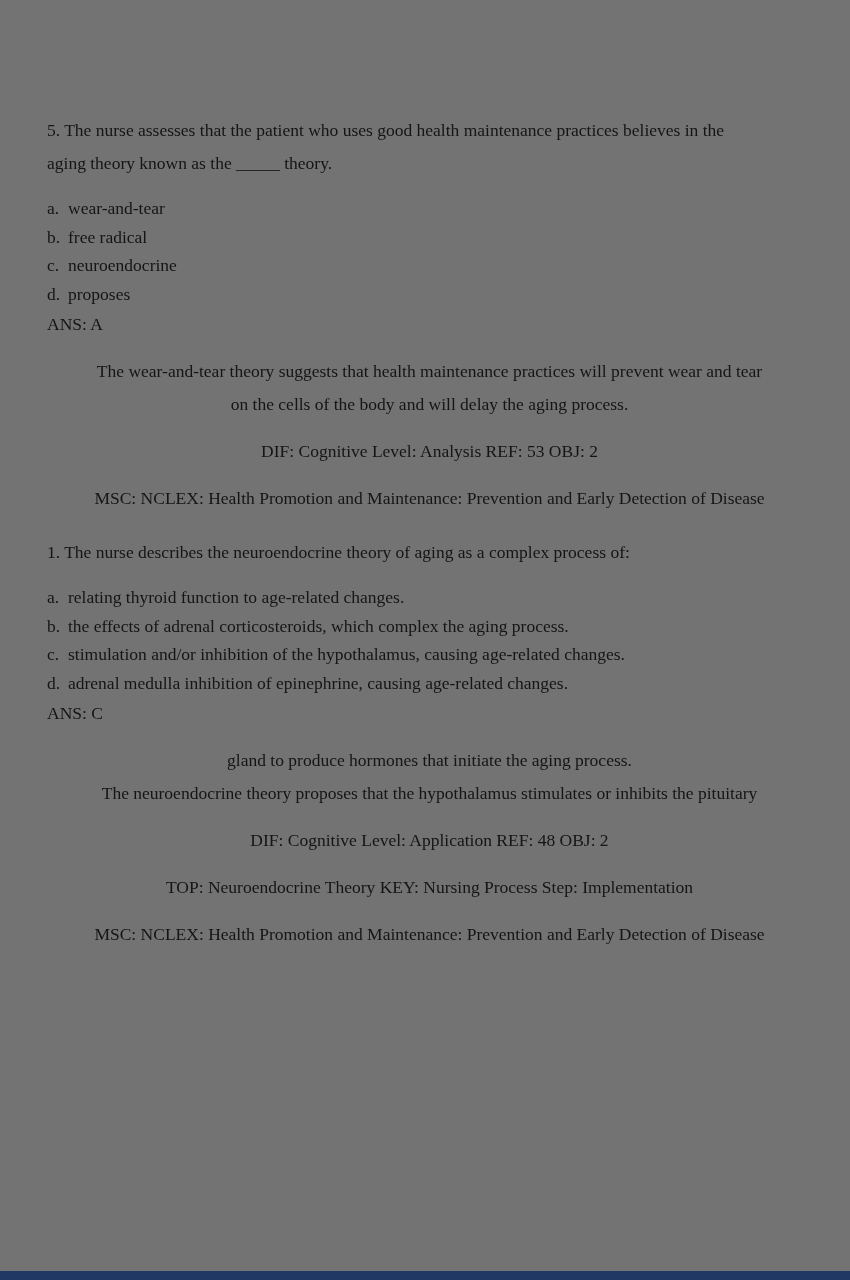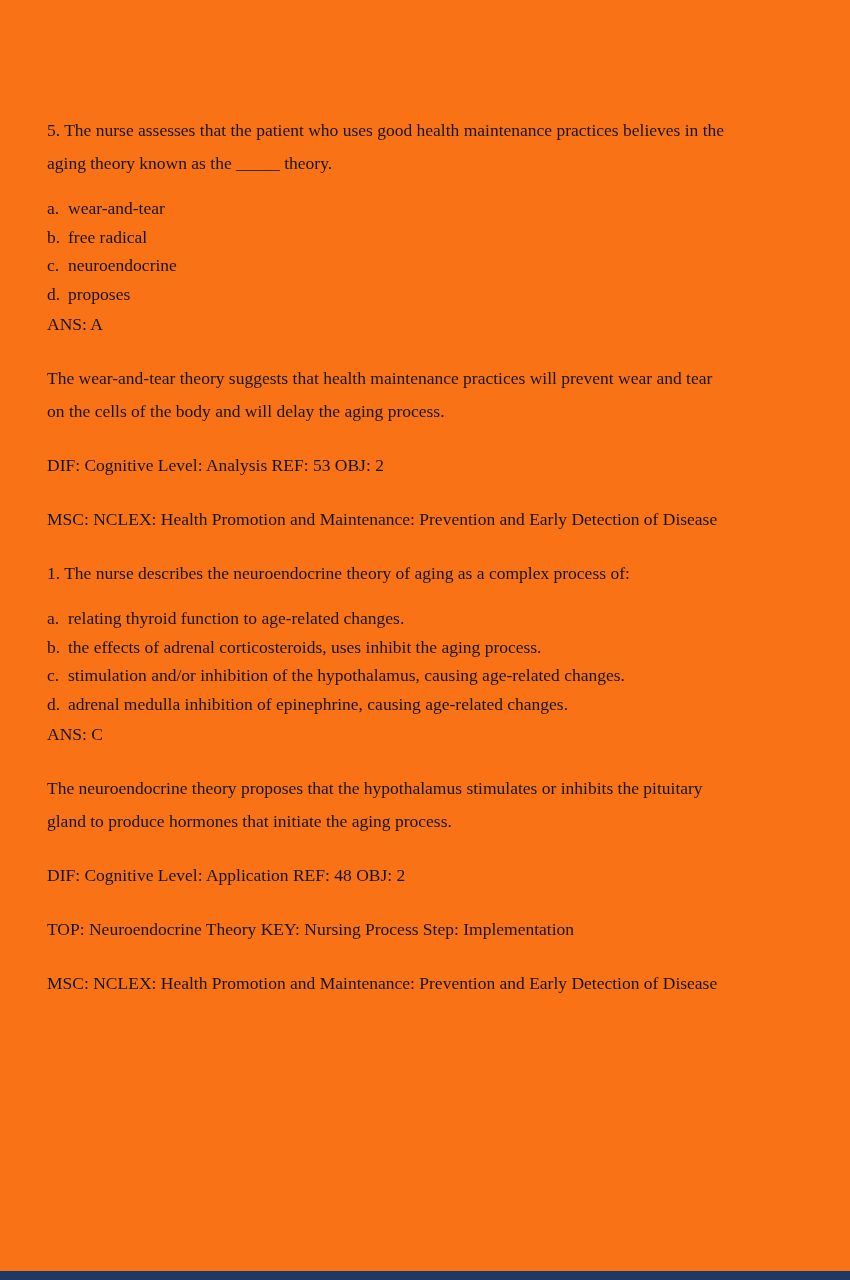--- a/index.html
+++ b/index.html
@@ -4,21 +4,21 @@
 <style>
   html, body {
     margin: 0;
     padding: 0;
     background: #ffffff;
   }
   .page {
     position: relative;
     width: 850px;
     height: 1280px;
-    background: #f97316;
+    background: #737373;
     overflow: hidden;
     font-family: "Liberation Serif", "DejaVu Serif", serif;
     color: #151515;
   }
   .content {
     position: absolute;
     left: 47px;
     right: 38px;
     top: 114px;
     font-size: 17.5px;
@@ -40,21 +40,22 @@
     flex: 0 0 21px;
   }
   .opt-text {
     white-space: nowrap;
     text-align: center;
   }
   .answer {
     line-height: 33px;
   }
   .rationale, .meta {
-    margin-top: 21px;
+    margin-top: 14px;
+    text-align: center;
   }
   .question-block + .question-block {
     margin-top: 21px;
   }
   .meta .para-line {
     white-space: nowrap;
   }
   .bottom-bar {
     position: absolute;
     left: 0;
@@ -109,35 +110,35 @@
       <div class="stem">
         <div class="para-line">1. The nurse describes the neuroendocrine theory of aging as a complex process of:</div>
       </div>
       <div class="options">
         <div class="opt-row">
           <span class="opt-letter">a.</span>
           <span class="opt-text">relating thyroid function to age-related changes.</span>
         </div>
         <div class="opt-row">
           <span class="opt-letter">b.</span>
-          <span class="opt-text">the effects of adrenal corticosteroids, uses inhibit the aging process.</span>
+          <span class="opt-text">the effects of adrenal corticosteroids, which complex the aging process.</span>
         </div>
         <div class="opt-row">
           <span class="opt-letter">c.</span>
           <span class="opt-text">stimulation and/or inhibition of the hypothalamus, causing age-related changes.</span>
         </div>
         <div class="opt-row">
           <span class="opt-letter">d.</span>
           <span class="opt-text">adrenal medulla inhibition of epinephrine, causing age-related changes.</span>
         </div>
       </div>
       <div class="answer">ANS: C</div>
       <div class="rationale">
+        <div class="para-line">gland to produce hormones that initiate the aging process.</div>
         <div class="para-line">The neuroendocrine theory proposes that the hypothalamus stimulates or inhibits the pituitary</div>
-        <div class="para-line">gland to produce hormones that initiate the aging process.</div>
       </div>
       <div class="meta">
         <div class="para-line">DIF: Cognitive Level: Application REF: 48 OBJ: 2</div>
       </div>
       <div class="meta">
         <div class="para-line">TOP: Neuroendocrine Theory KEY: Nursing Process Step: Implementation</div>
       </div>
       <div class="meta">
         <div class="para-line">MSC: NCLEX: Health Promotion and Maintenance: Prevention and Early Detection of Disease</div>
       </div>

